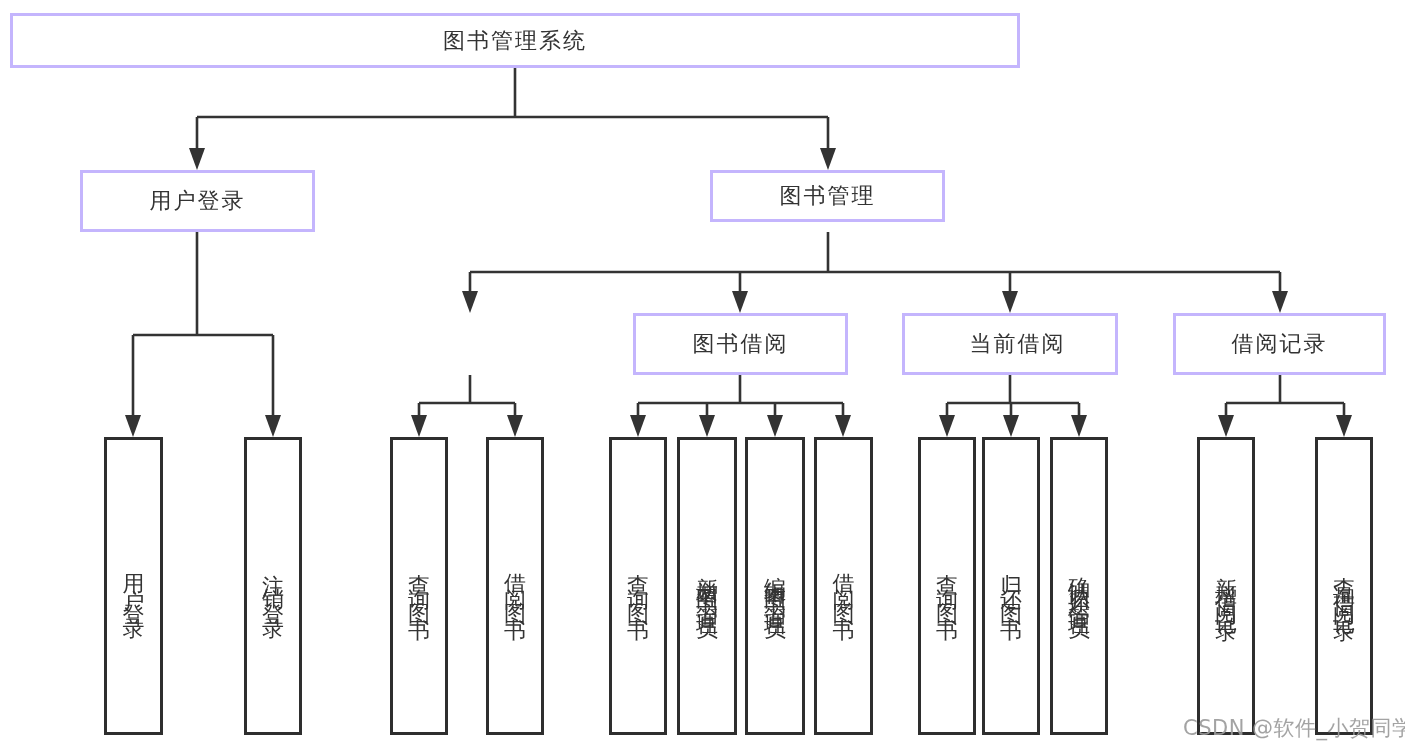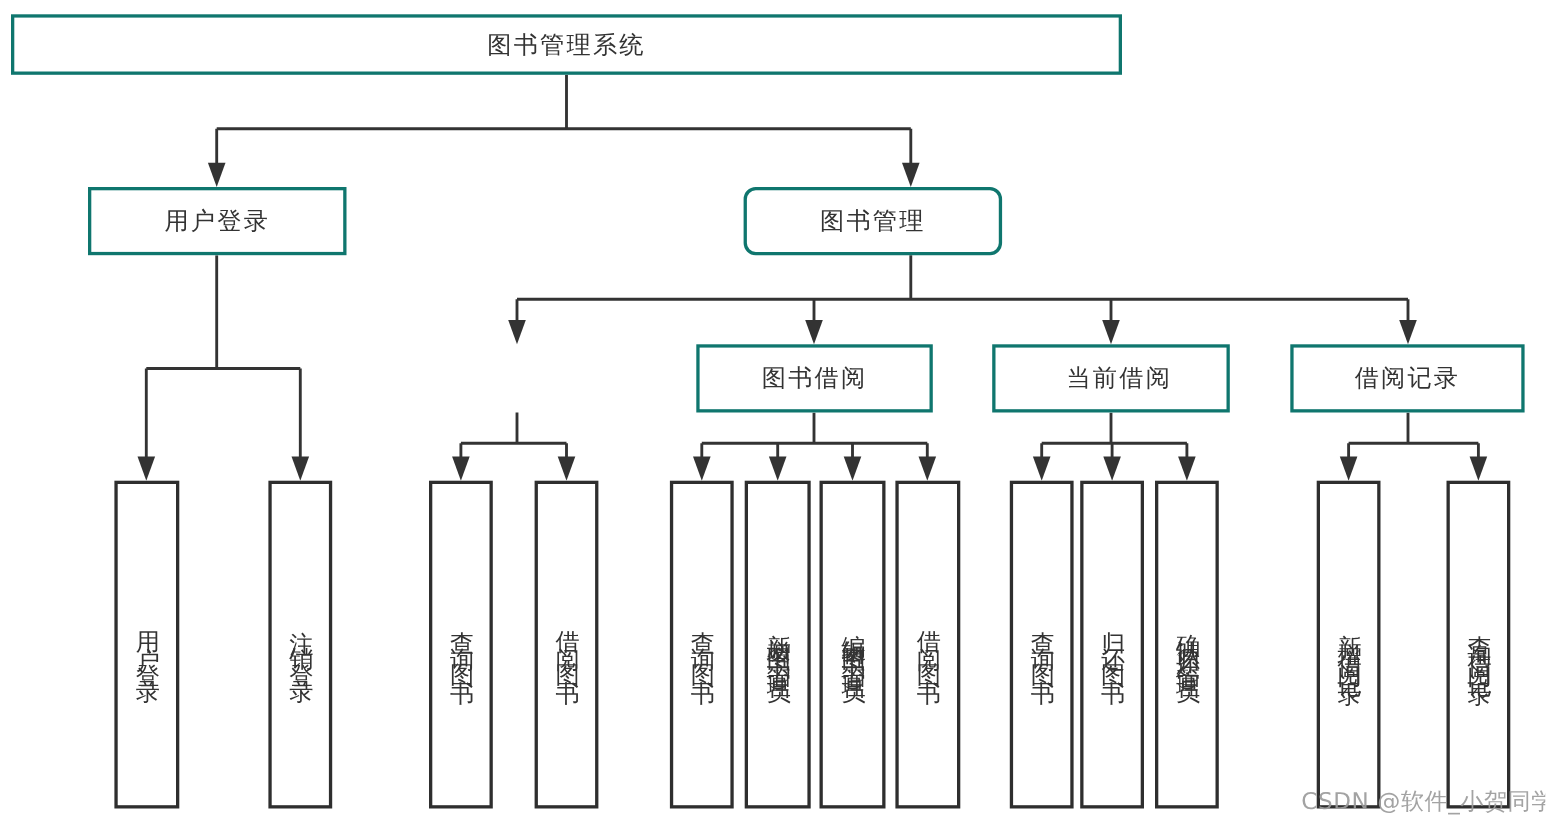--- a/index.html
+++ b/index.html
@@ -4,21 +4,21 @@
 <style>
   html,body{margin:0;padding:0;background:#fff;}
   .stage{
     position:relative;width:1405px;height:747px;background:#ffffff;
     font-family:"DejaVu Sans","Liberation Sans",sans-serif;
     color:#333;overflow:hidden;
   }
   .connectors{position:absolute;left:0;top:0;z-index:0;}
   .box{
     position:absolute;box-sizing:border-box;background:#ffffff;
-    border:3px solid #0f766e;display:flex;align-items:center;justify-content:center;
+    border:3px solid #c4b5fd;display:flex;align-items:center;justify-content:center;
     font-size:22px;color:#333;letter-spacing:2px;z-index:1;white-space:nowrap;
   }
   .vbox{
     position:absolute;box-sizing:border-box;background:#ffffff;
     border:3px solid #2e2e2e;display:flex;align-items:center;justify-content:center;
     font-size:22px;color:#333;z-index:1;
     writing-mode:vertical-rl;text-orientation:mixed;line-height:1;
   }
   .ls-4{letter-spacing:15px;}
   .ls-6{letter-spacing:9px;}
@@ -63,21 +63,21 @@
       <polygon points="1003,415 1019,415 1011,437"></polygon>
       <polygon points="1071,415 1087,415 1079,437"></polygon>
       <polygon points="1218,415 1234,415 1226,437"></polygon>
       <polygon points="1336,415 1352,415 1344,437"></polygon>
     </g>
   </svg>
 
   <div class="box" style="left:10px;top:13px;width:1010px;height:55px;">图书管理系统</div>
 
   <div class="box" style="left:80px;top:170px;width:235px;height:62px;">用户登录</div>
-  <div class="box" style="left:676px;top:170px;width:235px;height:62px;border-radius:11px;">图书管理</div>
+  <div class="box" style="left:710px;top:170px;width:235px;height:52px;">图书管理</div>
 
   <div class="box" style="left:633px;top:313px;width:215px;height:62px;">图书借阅</div>
   <div class="box" style="left:902px;top:313px;width:216px;height:62px;padding-left:15px;">当前借阅</div>
   <div class="box" style="left:1173px;top:313px;width:213px;height:62px;">借阅记录</div>
 
   <div class="vbox ls-4" style="left:104px;top:437px;width:59px;height:298px;">用户登录</div>
   <div class="vbox ls-4" style="left:244px;top:437px;width:58px;height:298px;">注销登录</div>
 
   <div class="vbox ls-4" style="left:390px;top:437px;width:58px;height:298px;">查询图书</div>
   <div class="vbox ls-4" style="left:486px;top:437px;width:58px;height:298px;">借阅图书</div>

